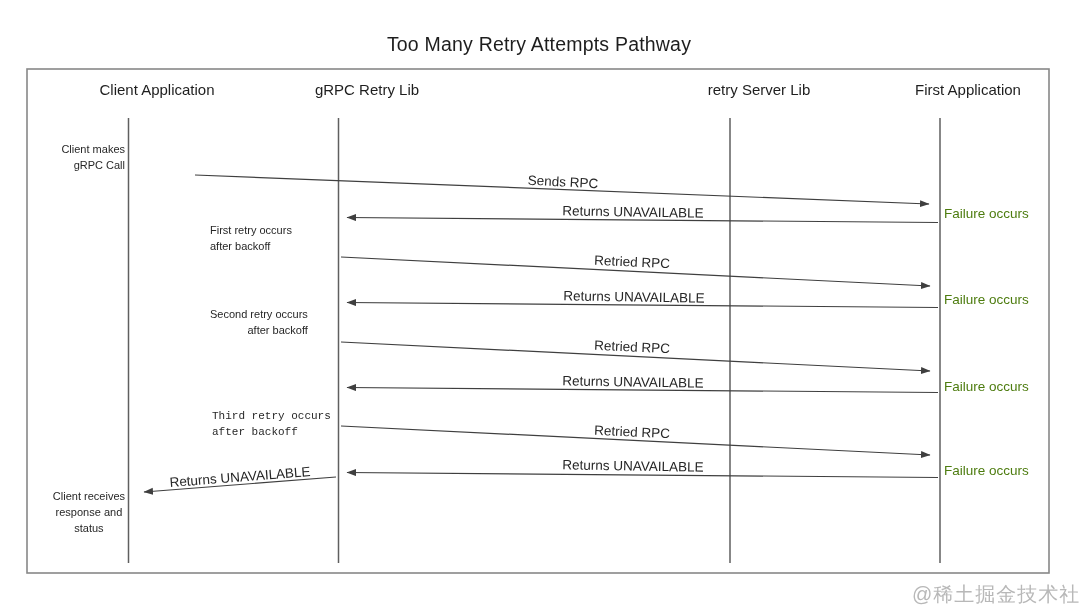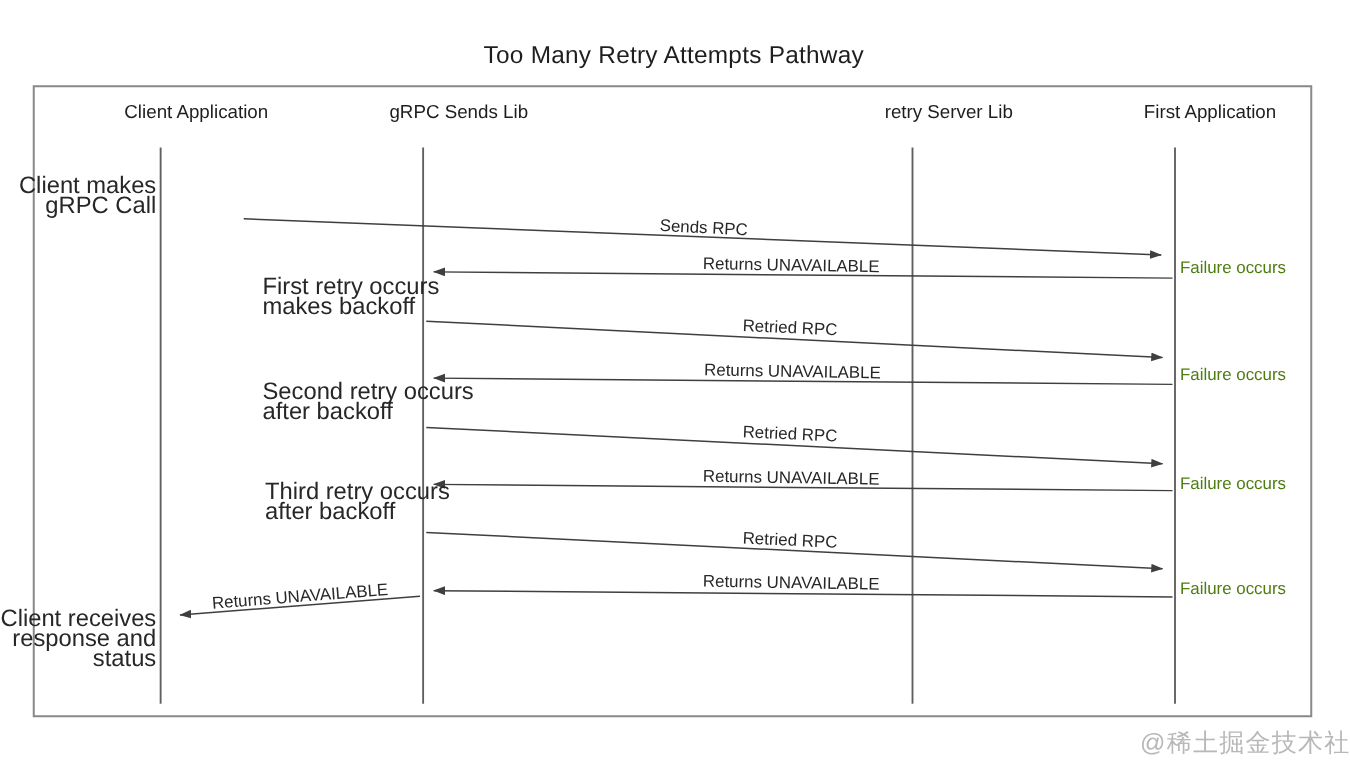--- a/index.html
+++ b/index.html
@@ -33,21 +33,21 @@
   }
   .lane-header {
     top: 81px;
     transform: translateX(-50%);
     font-size: 15px;
     white-space: nowrap;
     color: #1e1e1e;
     margin-left: 28px;
   }
   .note {
-    font-size: 19px;
+    font-size: 11px;
     line-height: 16px;
     white-space: pre-line;
     color: #272727;
   }
   .note.right-al { text-align: right; }
   .msg-label {
     font-size: 13.5px;
     white-space: nowrap;
     color: #272727;
     transform-origin: center center;
@@ -92,33 +92,33 @@
     <line x1="341" y1="342" x2="930" y2="371" stroke="#3f3f3f" stroke-width="1.2" marker-end="url(#arrow-head)"></line>
     <line x1="938" y1="392.5" x2="347" y2="387.5" stroke="#3f3f3f" stroke-width="1.2" marker-end="url(#arrow-head)"></line>
     <line x1="341" y1="426" x2="930" y2="455" stroke="#3f3f3f" stroke-width="1.2" marker-end="url(#arrow-head)"></line>
     <line x1="938" y1="477.5" x2="347" y2="472.5" stroke="#3f3f3f" stroke-width="1.2" marker-end="url(#arrow-head)"></line>
     <line x1="336" y1="477" x2="144" y2="492" stroke="#3f3f3f" stroke-width="1.2" marker-end="url(#arrow-head)"></line>
   </svg>
 
   <div class="abs title">Too Many Retry Attempts Pathway</div>
 
   <div class="abs lane-header" style="left:129px;">Client Application</div>
-  <div class="abs lane-header" style="left:339px;">gRPC Sends Lib</div>
+  <div class="abs lane-header" style="left:339px;">gRPC Retry Lib</div>
   <div class="abs lane-header" style="left:731px;">retry Server Lib</div>
   <div class="abs lane-header" style="left:940px;">First Application</div>
 
   <div class="abs note right-al" style="right:955px; top:141px;">Client makes
 gRPC Call</div>
   <div class="abs note" style="left:210px; top:222px;">First retry occurs
-makes backoff</div>
-  <div class="abs note" style="left:210px; top:306px;">Second retry occurs
 after backoff</div>
-  <div class="abs note" style="left:212px; top:386px;">Third retry occurs
+  <div class="abs note" style="left:210px; top:306px;text-align:right;">Second retry occurs
 after backoff</div>
-  <div class="abs note right-al" style="right:955px; top:488px;">Client receives
+  <div class="abs note" style="left:212px; top:408px;font-family:Liberation Mono, monospace;">Third retry occurs
+after backoff</div>
+  <div class="abs note right-al" style="right:955px; top:488px;text-align:center;">Client receives
 response and
 status</div>
 
   <div class="abs failure" style="left:944px; top:206px;">Failure occurs</div>
   <div class="abs failure" style="left:944px; top:292px;">Failure occurs</div>
   <div class="abs failure" style="left:944px; top:379px;">Failure occurs</div>
   <div class="abs failure" style="left:944px; top:463px;">Failure occurs</div>
 
   <div class="abs msg-label" style="left:563px; top:182px; transform:translate(-50%,-50%) rotate(3deg);">Sends RPC</div>
   <div class="abs msg-label" style="left:633px; top:212px; transform:translate(-50%,-50%) rotate(1deg);">Returns UNAVAILABLE</div>

